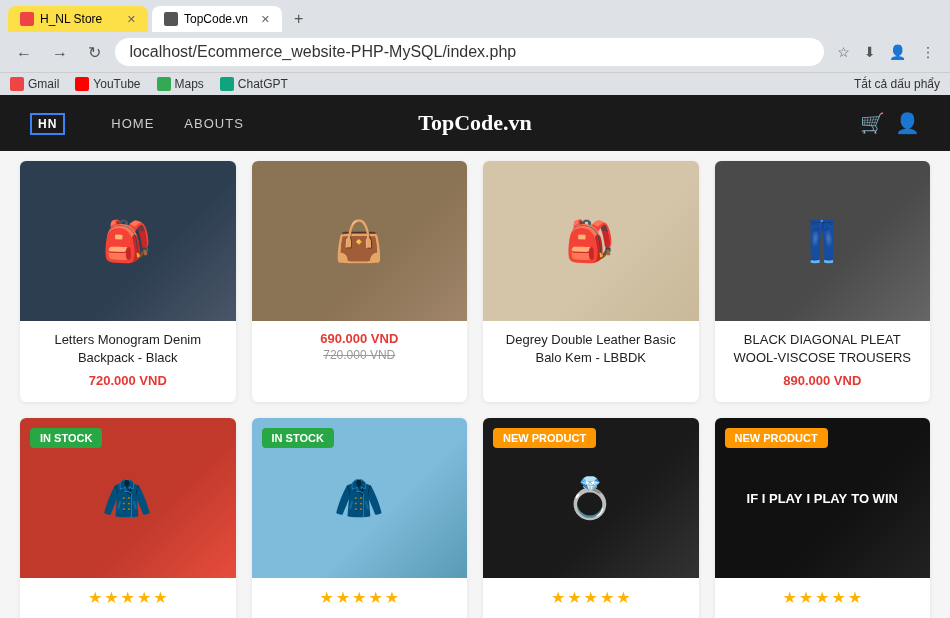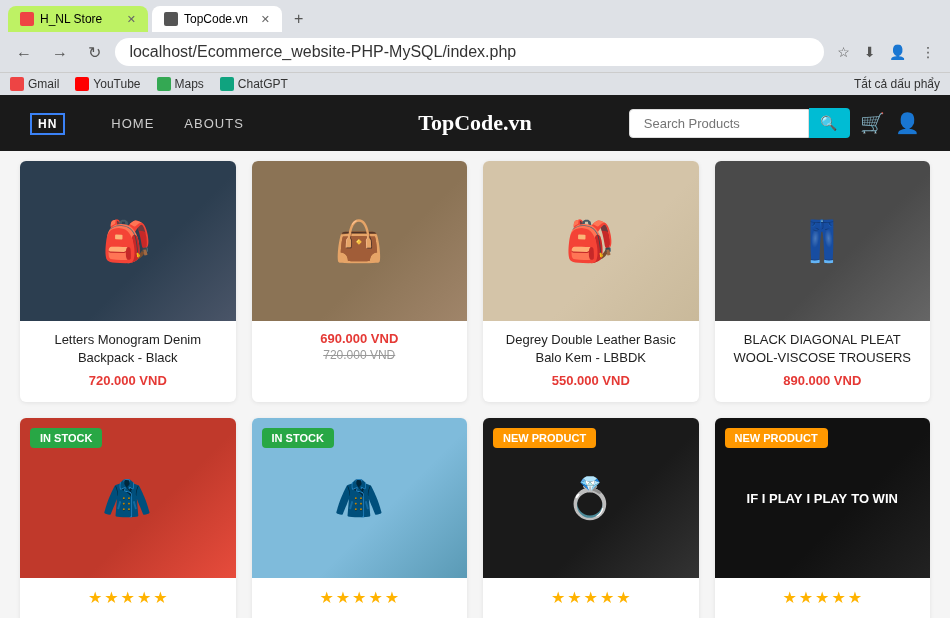--- a/index.html
+++ b/index.html
@@ -2,21 +2,21 @@
 <html><head>
   <meta charset="utf-8">
   <style>
     * { margin: 0; padding: 0; box-sizing: border-box; }
     body { font-family: Arial, sans-serif; background: #f5f5f5; width: 950px; overflow-x: hidden; }
 
     
     .browser-chrome { background: #dee1e6; width: 950px; }
     .tab-bar { display: flex; align-items: center; padding: 6px 8px 0; gap: 4px; background: #dee1e6; }
     .tab { display: flex; align-items: center; background: #fff; border-radius: 8px 8px 0 0; padding: 6px 12px; font-size: 12px; gap: 6px; min-width: 140px; }
-    .tab.active { background: #bef264; }
+    .tab.active { background: #fde047; }
     .tab-favicon { width: 14px; height: 14px; background: #e44; border-radius: 2px; display: inline-block; }
     .tab-favicon2 { width: 14px; height: 14px; background: #555; border-radius: 2px; display: inline-block; }
     .tab-close { margin-left: auto; cursor: pointer; color: #666; font-size: 11px; }
     .tab-new { background: none; border: none; font-size: 16px; color: #555; cursor: pointer; padding: 4px 8px; }
     .address-bar { display: flex; align-items: center; padding: 6px 10px; gap: 8px; background: #dee1e6; }
     .nav-btn { background: none; border: none; font-size: 16px; color: #555; cursor: pointer; padding: 2px 6px; border-radius: 50%; }
     .url-bar { flex: 1; background: #fff; border: none; border-radius: 20px; padding: 5px 14px; font-size: 16px; color: #333; outline: none; }
     .browser-actions { display: flex; gap: 4px; align-items: center; }
     .browser-action-btn { background: none; border: none; font-size: 14px; color: #555; cursor: pointer; padding: 3px 5px; }
     .bookmarks-bar { background: #dee1e6; padding: 4px 10px; display: flex; gap: 16px; align-items: center; font-size: 12px; color: #333; border-top: 1px solid #ccc; }
@@ -124,24 +124,20 @@
 <div class="navbar">
   <div class="navbar-logo">
     <span>HN</span>
   </div>
   <nav class="navbar-links">
     <a class="navbar-link">HOME</a>
     <a class="navbar-link">ABOUTS</a>
   </nav>
   <div class="navbar-center">TopCode.vn</div>
   <div class="navbar-right">
-    <div class="search-container">
-      <input class="search-input" type="text" placeholder="Search Products" style="">
-      <button class="search-btn">🔍</button>
-    </div>
     <button class="cart-icon-btn">🛒</button>
     <button class="user-icon-btn">👤</button>
   </div>
 </div>
 
 <div class="products-container">
 
   <div class="products-grid">
 
     <div class="product-card">
@@ -157,21 +153,20 @@
       <div class="product-info">
         <div class="product-price">690.000 VND</div>
         <div class="product-price-original">720.000 VND</div>
       </div>
     </div>
 
     <div class="product-card">
       <div class="product-thumb img-balo">🎒</div>
       <div class="product-info">
         <div class="product-name">Degrey Double Leather Basic Balo Kem - LBBDK</div>
-        <div class="product-price">550.000 VND</div>
       </div>
     </div>
 
     <div class="product-card">
       <div class="product-thumb img-trousers">👖</div>
       <div class="product-info">
         <div class="product-name">BLACK DIAGONAL PLEAT WOOL-VISCOSE TROUSERS</div>
         <div class="product-price">890.000 VND</div>
       </div>
     </div>

